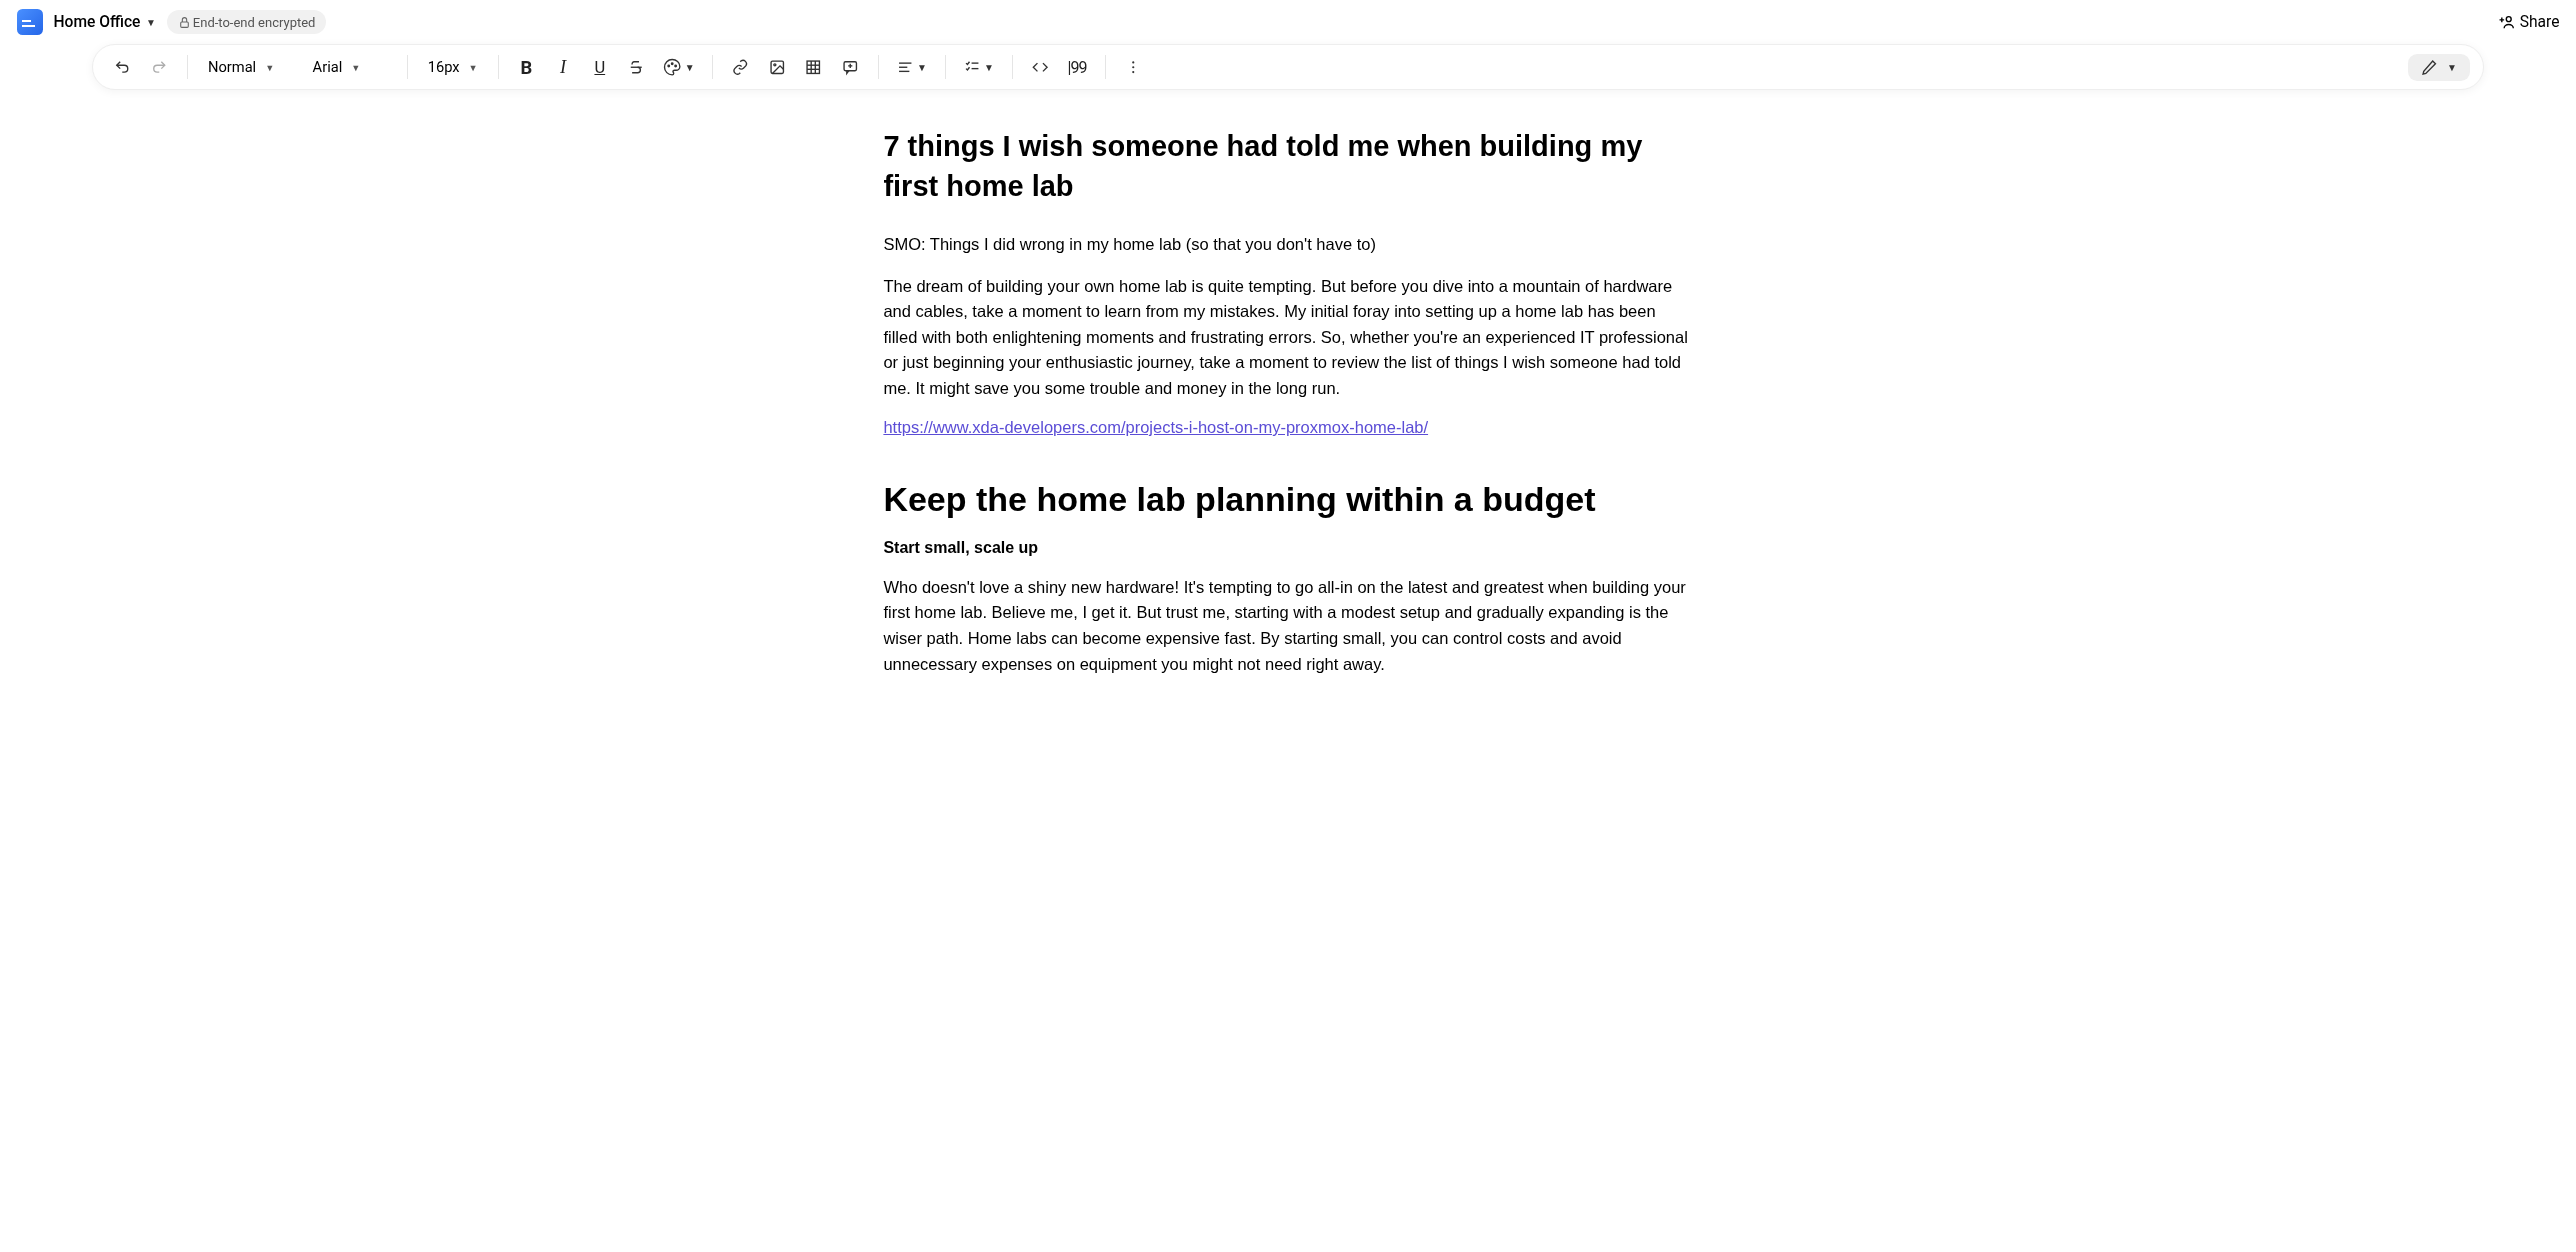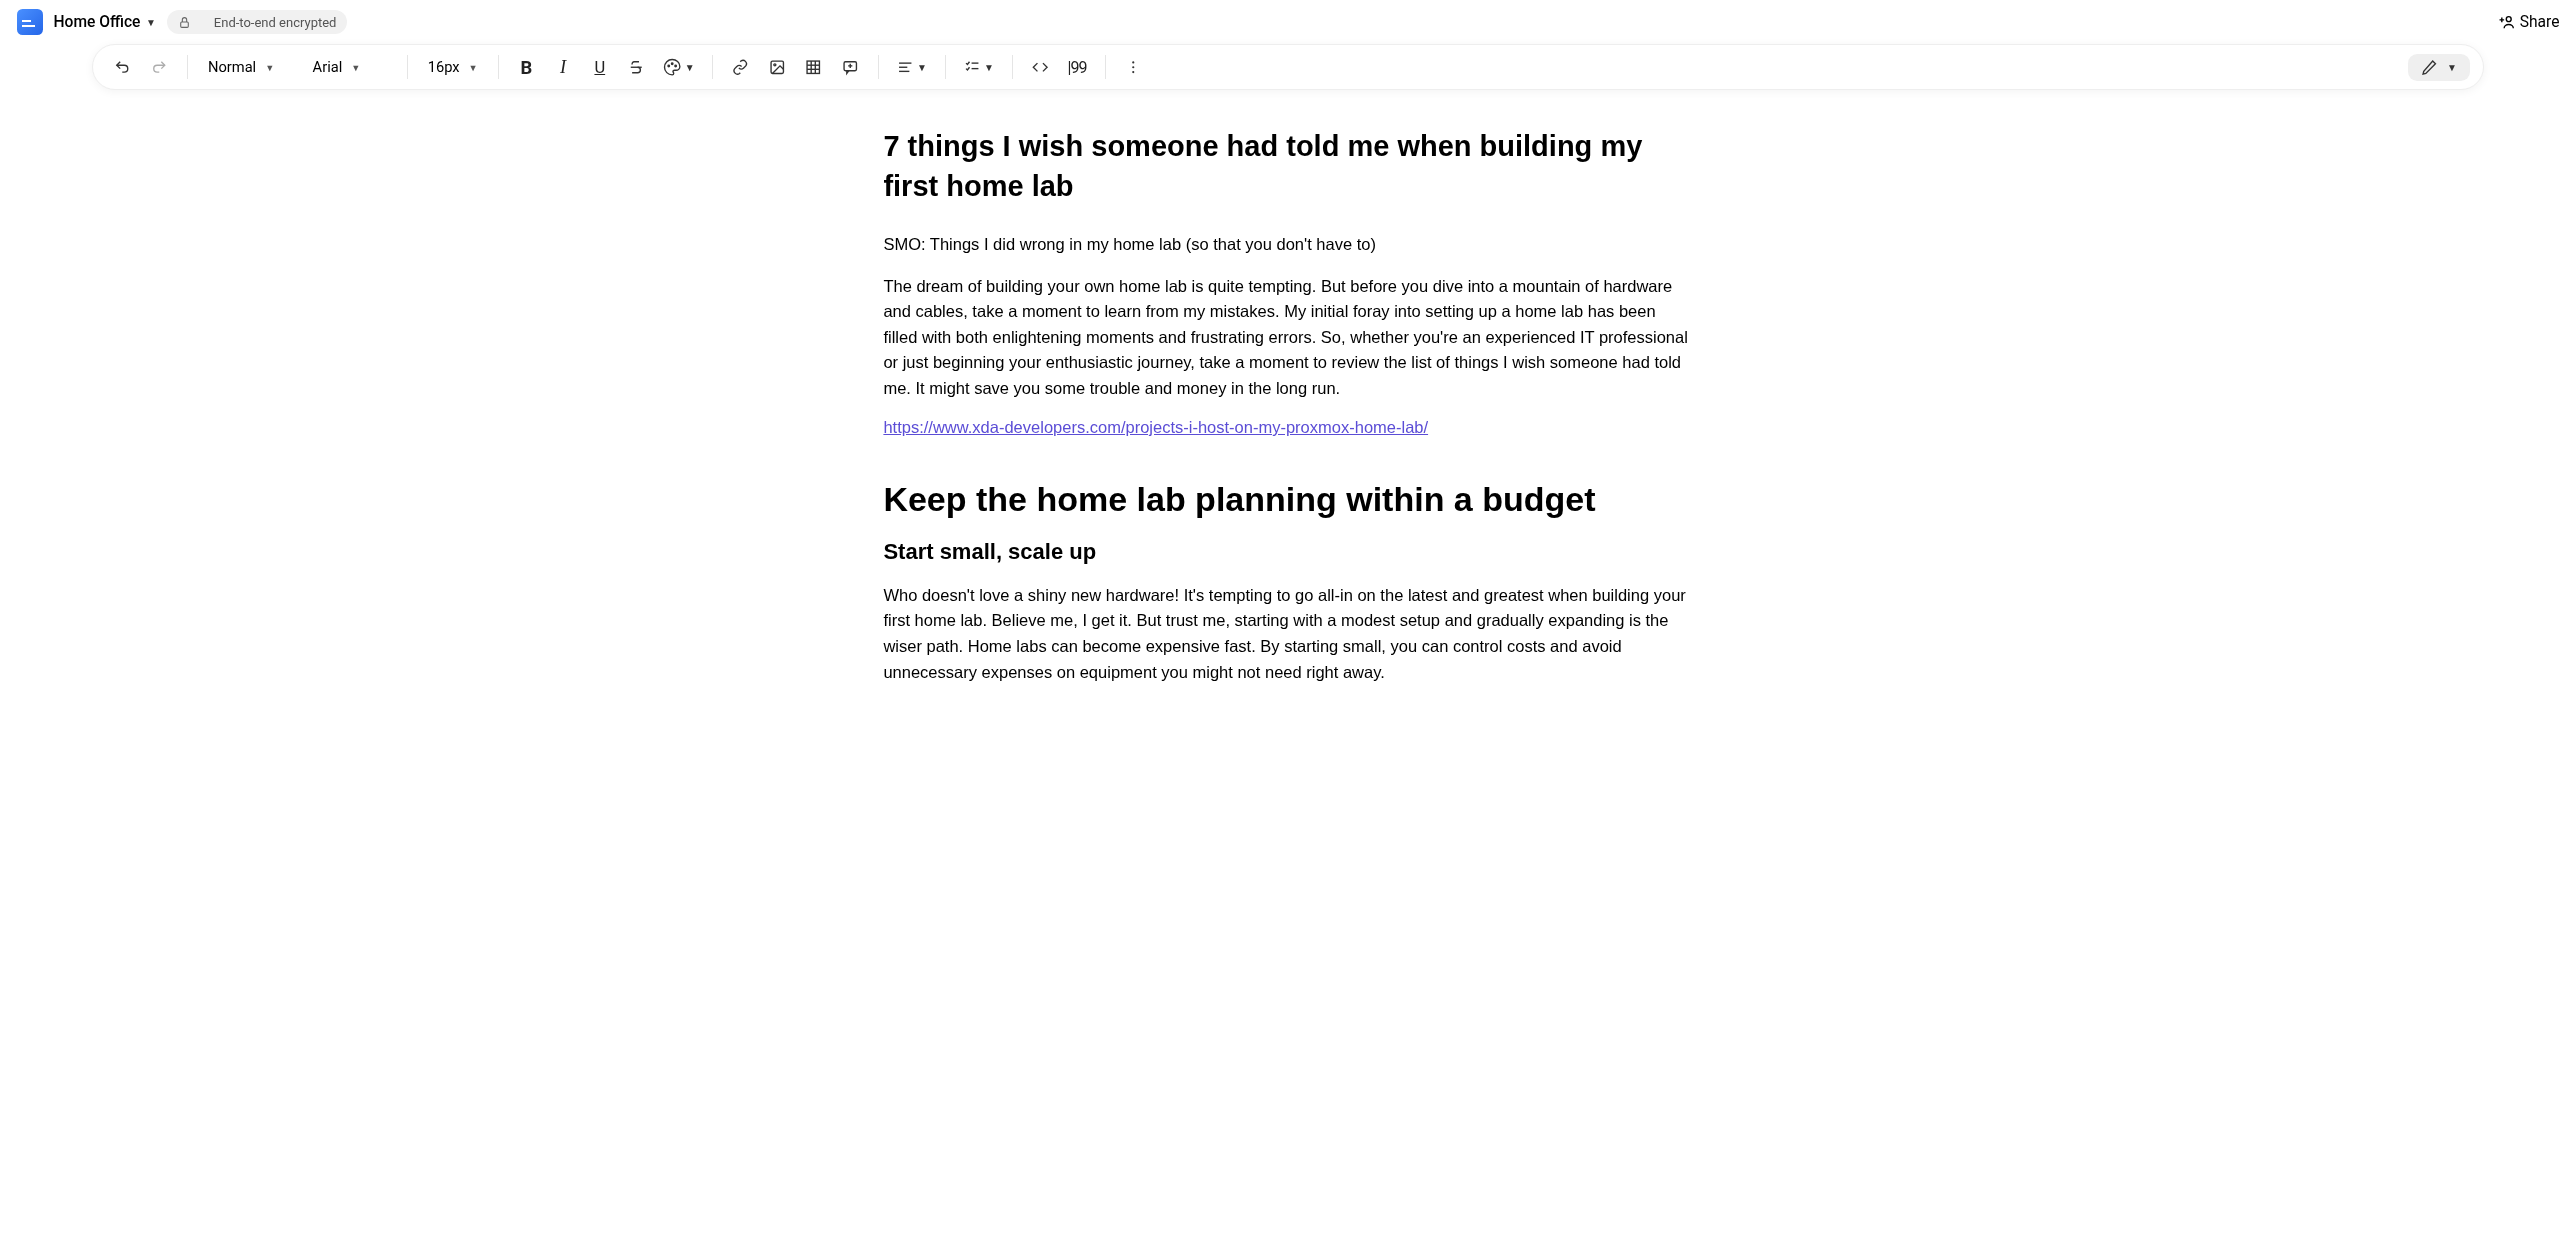--- a/index.html
+++ b/index.html
@@ -4,37 +4,37 @@
 <style>
 * { box-sizing: border-box; margin: 0; padding: 0; }
 body { font-family: -apple-system, BlinkMacSystemFont, "Segoe UI", Roboto, sans-serif; background: #fff; color: #000; }
 .top-bar { display: flex; align-items: center; justify-content: space-between; padding: 9.2px 16.5px; }
 .top-left { display: flex; align-items: center; gap: 11px; }
 .app-icon { width: 26px; height: 26px; background: linear-gradient(135deg, #4a90ff, #2566e8); border-radius: 5.5px; position: relative; }
 .app-icon::before { content: ""; position: absolute; left: 5.5px; top: 11px; width: 9.2px; height: 1.8px; background: #fff; }
 .app-icon::after { content: ""; position: absolute; left: 5.5px; top: 15.6px; width: 13px; height: 1.8px; background: #fff; }
 .doc-title { font-size: 15.6px; font-weight: 500; display: flex; align-items: center; gap: 5.5px; cursor: pointer; }
 .chev { font-size: 10px; color: #333; }
-.enc-badge { display: flex; align-items: center; gap: 23px; background: #f1f1f1; color: #555; font-size: 13px; padding: 4.6px 11px; border-radius: 13px; }
+.enc-badge { display: flex; align-items: center; gap: 2px; background: #f1f1f1; color: #555; font-size: 13px; padding: 4.6px 11px; border-radius: 13px; }
 .share-btn { display: flex; align-items: flex-start; gap: 3px; font-size: 15.6px; cursor: pointer; }
 .toolbar-wrap { padding: 0 92px; }
 .toolbar { display: flex; align-items: center; background: #fff; border: 0.9px solid #eee; border-radius: 24px; box-shadow: 0 1.8px 9.2px rgba(0,0,0,0.05); padding: 5.5px 13px; gap: 3.7px; }
 .tb-group { display: flex; align-items: center; gap: 3.7px; }
 .sep { width: 0.9px; height: 24px; background: #e5e5e5; margin: 0 7.4px; }
 .tb-btn { display: flex; align-items: center; justify-content: center; min-width: 33px; height: 33px; border-radius: 5.5px; cursor: pointer; font-size: 14.7px; color: #222; }
 .tb-sel { display: flex; align-items: center; gap: 9px; padding: 0 9.2px; height: 33px; cursor: pointer; font-size: 14.7px; }
 .tb-sel .chev { font-size: 9.2px; color: #555; }
 .spacer { flex: 1; }
 .edit-pill { display: flex; align-items: center; gap: 9.2px; background: #efefef; border-radius: 9.2px; padding: 5.5px 13px; cursor: pointer; }
 .document { max-width: 846px; margin: 37px auto 0; padding: 0 18.4px 55px; font-family: Arial, sans-serif; color: #000; }
 .doc-h1 { font-size: 29px; font-weight: 700; line-height: 1.35; margin-bottom: 26px; }
 .doc-p { font-size: 16.5px; line-height: 1.55; margin-bottom: 16.5px; }
 .doc-link { color: #5b4dd6; text-decoration: underline; font-size: 16.5px; display: inline-block; margin-bottom: 26px; }
 .doc-h2 { font-size: 34px; font-weight: 700; margin: 16.5px 0 20px; }
-.doc-h3 { font-size: 22px; font-weight: 700; margin-bottom: 18.4px; }
+.doc-h3 { font-size: 16px; font-weight: 700; margin-bottom: 18.4px; }
 svg { display: block; }
 </style>
 </head>
 <body>
 
 <div class="top-bar">
   <div class="top-left">
     <div class="app-icon"></div>
     <div class="doc-title">
       <span>Home Office</span>

